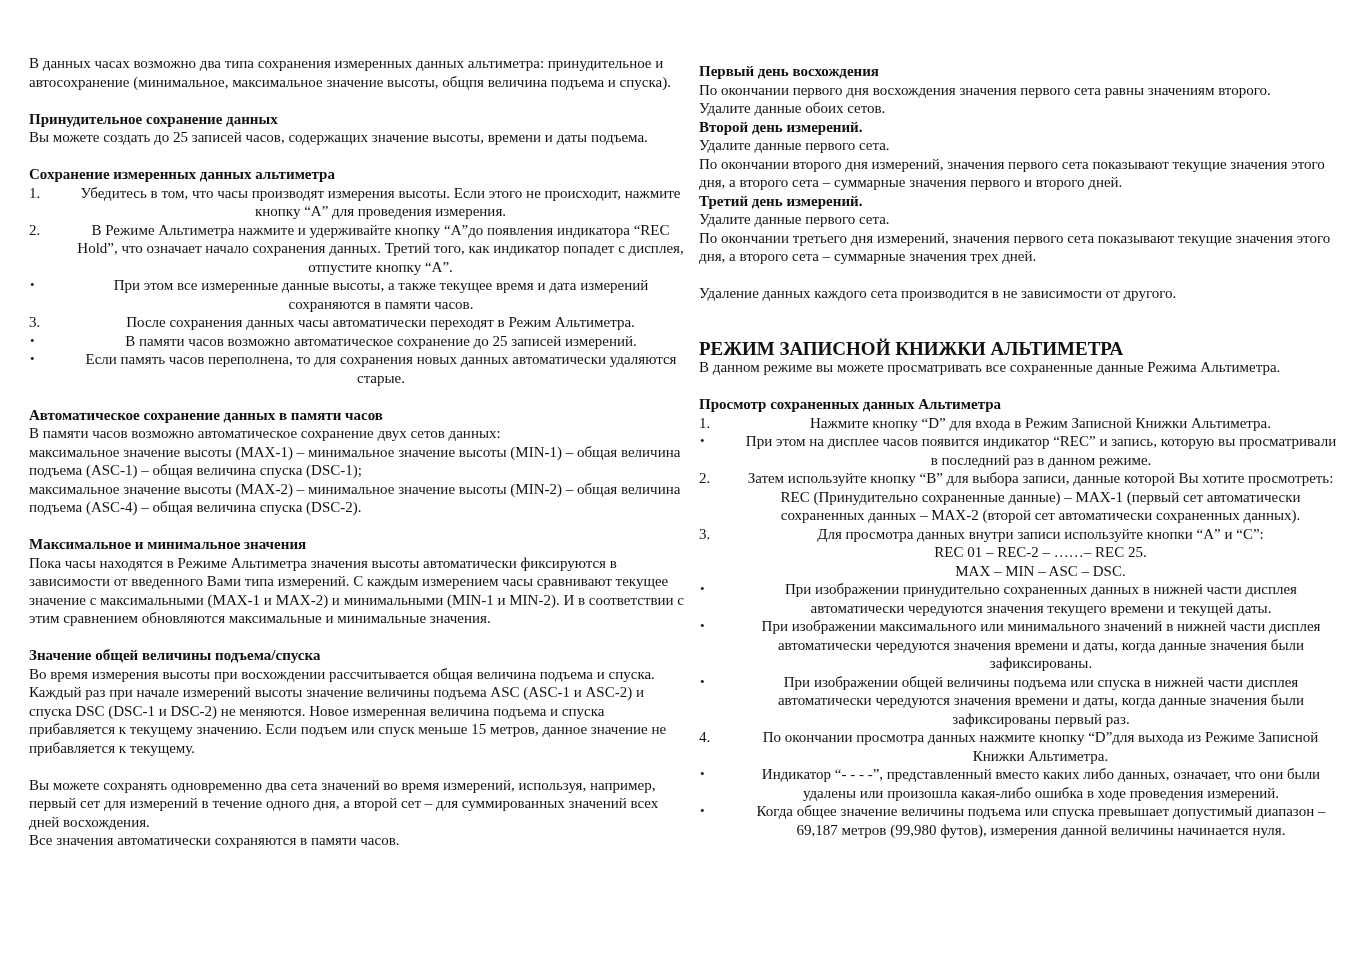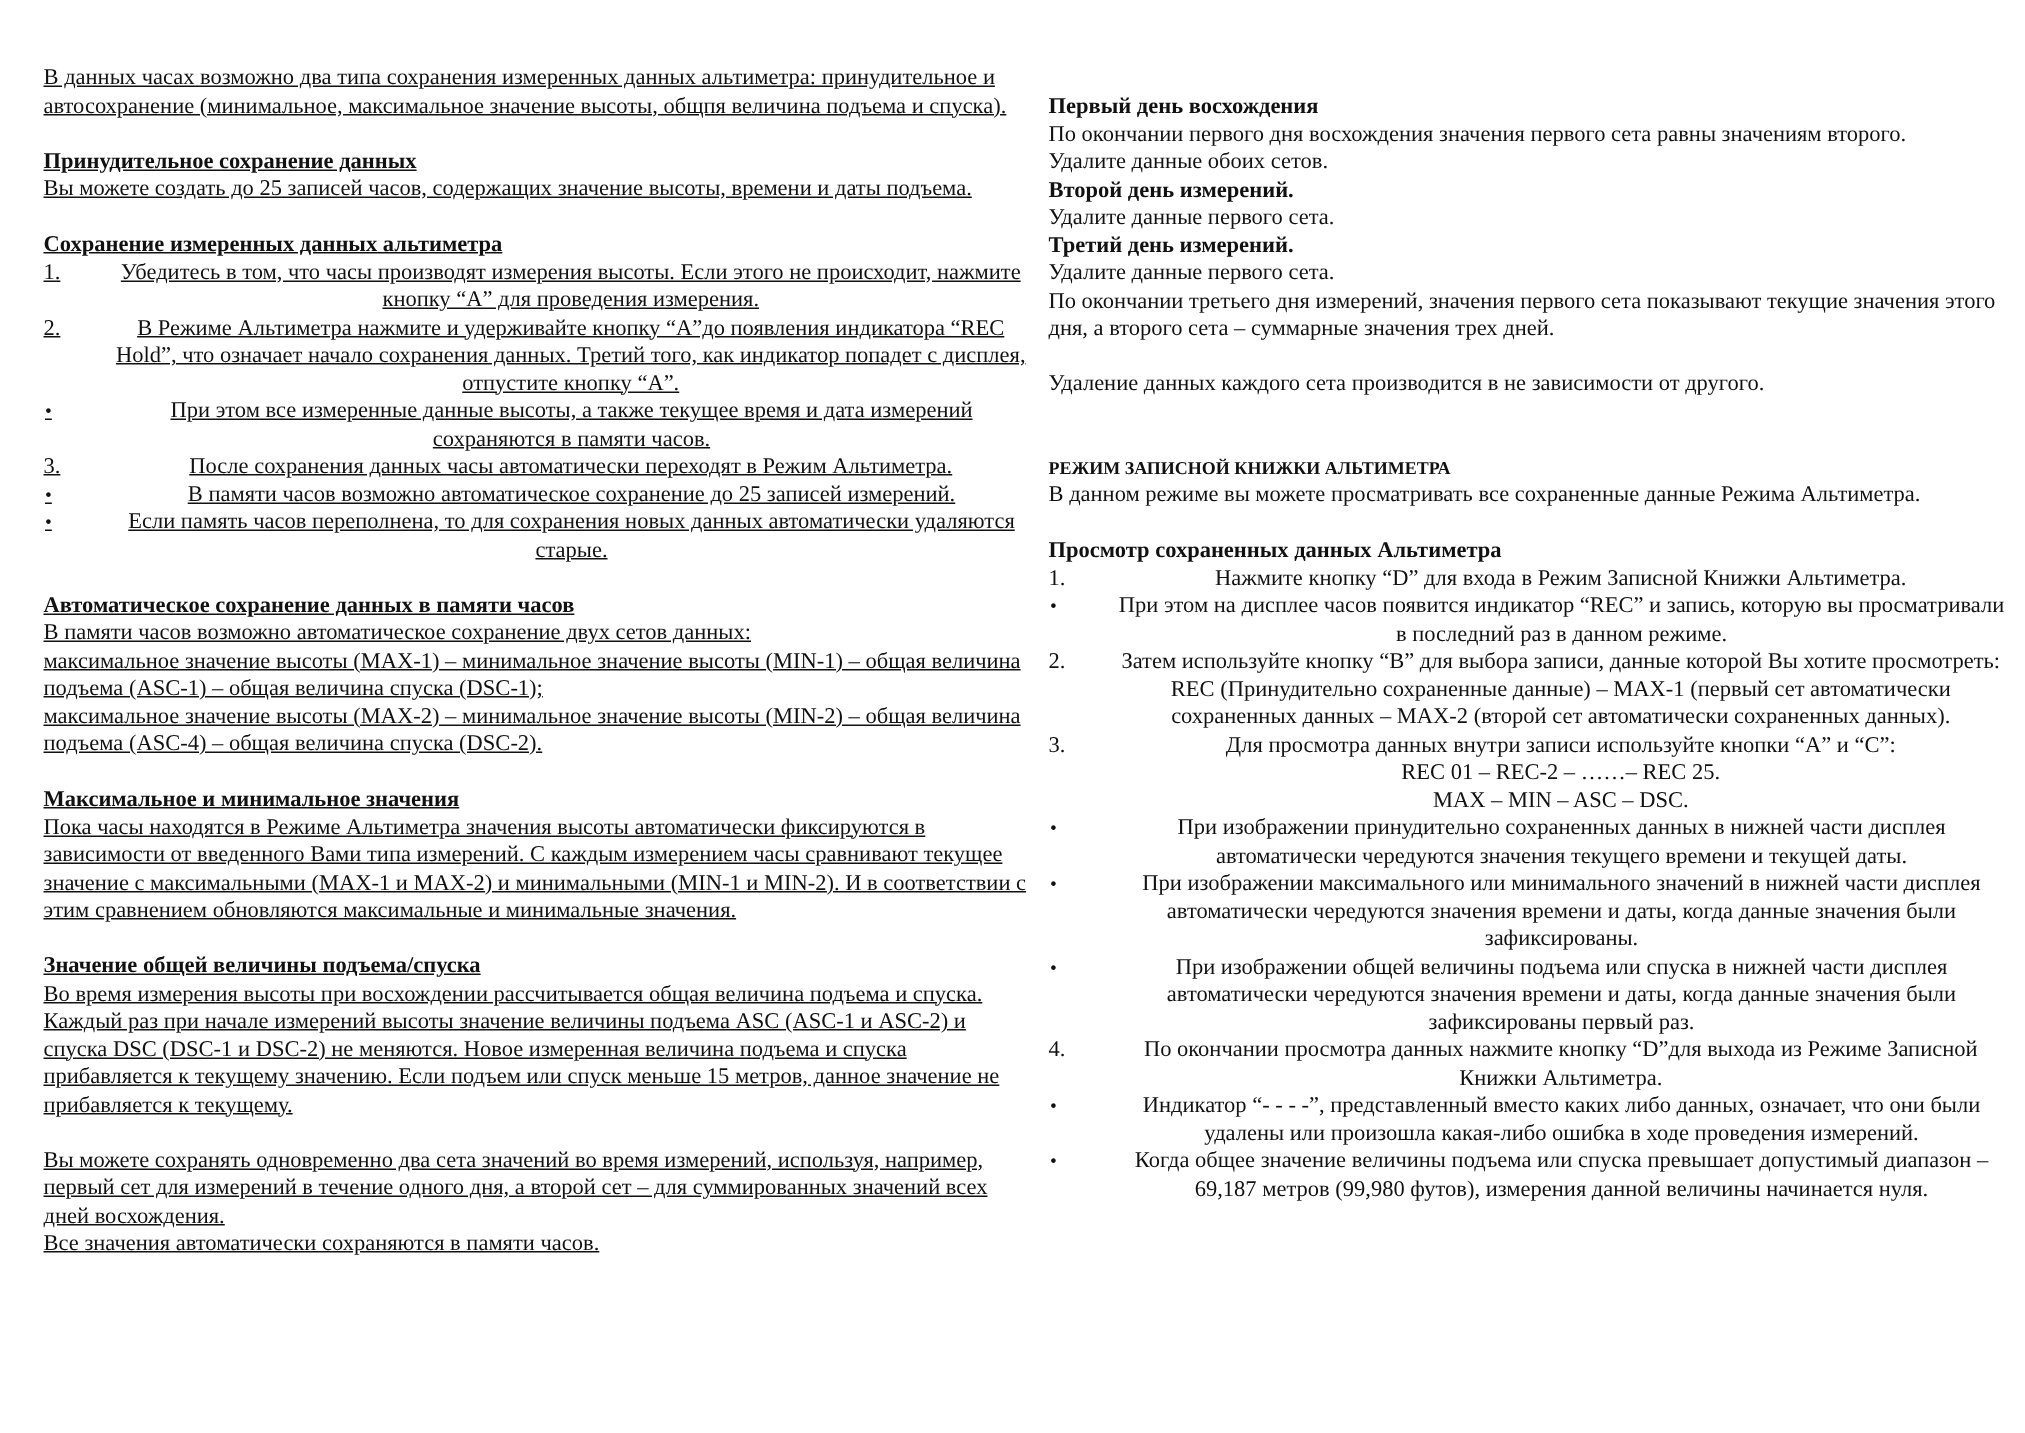--- a/index.html
+++ b/index.html
@@ -1,24 +1,24 @@
 <!DOCTYPE html>
 <html><head>
 <meta charset="utf-8">
 <style>
   html, body { margin: 0; padding: 0; background: #ffffff; }
   body { width: 1350px; height: 955px; position: relative; overflow: hidden;
          font-family: "Liberation Serif", serif; font-size: 15px; color: #111; }
   .col { position: absolute; line-height: 18.5px; }
-  .col-left { left: 29px; top: 43px; width: 660px; text-decoration: underline; }
+  .col-left { left: 29px; top: 54px; width: 660px; }
   .col-right { left: 699px; top: 62px; width: 640px; }
   .p { margin: 0; }
   .gap { height: 18.5px; }
   .h { font-weight: bold; margin: 0; }
-  .h-big { font-weight: bold; margin: 0; font-size: 12px; }
+  .h-big { font-weight: bold; margin: 0; font-size: 19px; }
   .li { display: flex; margin: 0; }
   .li .mk { width: 43px; flex: 0 0 43px; }
   .li .mk.bullet { font-size: 13px; padding-left: 1px; }
   .li .tx { flex: 1; text-align: center; }
 </style>
 </head>
 <body>
 
 <div class="col col-left">
   <p class="p">В данных часах возможно два типа сохранения измеренных данных альтиметра: принудительное и автосохранение (минимальное, максимальное значение высоты, общпя величина подъема и спуска).</p>
@@ -76,20 +76,21 @@
   <p class="p">Все значения автоматически сохраняются в памяти часов.</p>
 </div>
 
 <div class="col col-right">
   <p class="h">Первый день восхождения</p>
   <p class="p">По окончании первого дня восхождения значения первого сета равны значениям второго.</p>
   <p class="p">Удалите данные обоих сетов.</p>
 
   <p class="h">Второй день измерений.</p>
   <p class="p">Удалите данные первого сета.</p>
+  <p class="p">По окончании второго дня измерений, значения первого сета показывают текущие значения этого дня, а второго сета – суммарные значения первого и второго дней.</p>
 
   <p class="h">Третий день измерений.</p>
   <p class="p">Удалите данные первого сета.</p>
   <p class="p">По окончании третьего дня измерений, значения первого сета показывают текущие значения этого дня, а второго сета – суммарные значения трех дней.</p>
   <div class="gap"></div>
 
   <p class="p">Удаление данных каждого сета производится в не зависимости от другого.</p>
   <div class="gap"></div>
   <div class="gap"></div>
 

